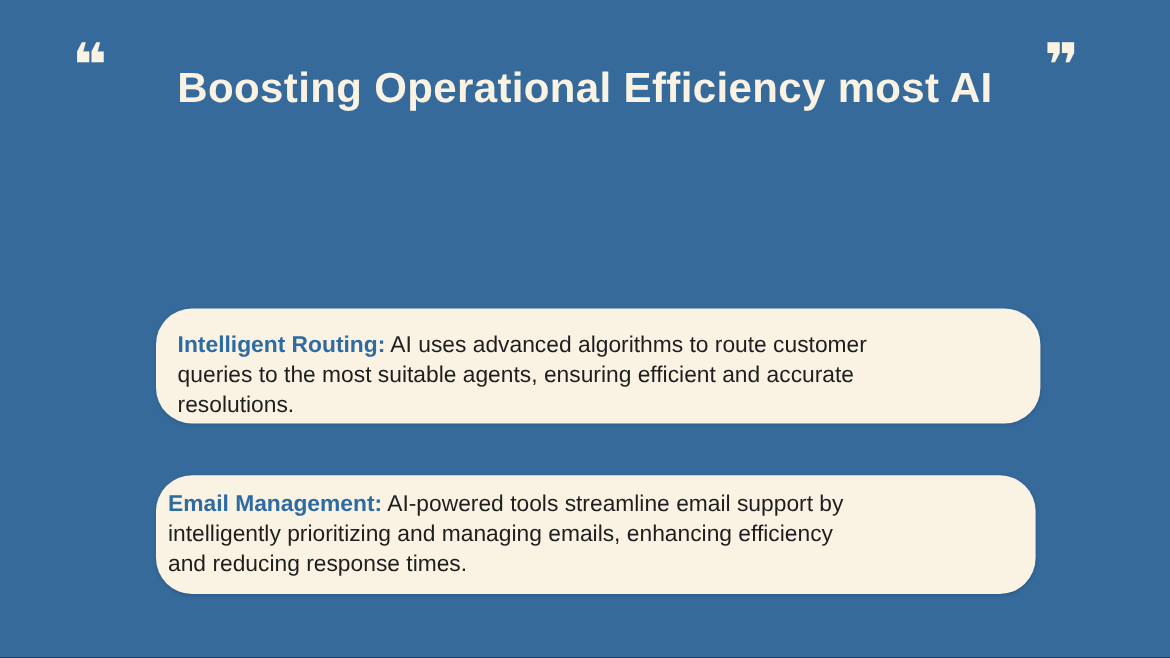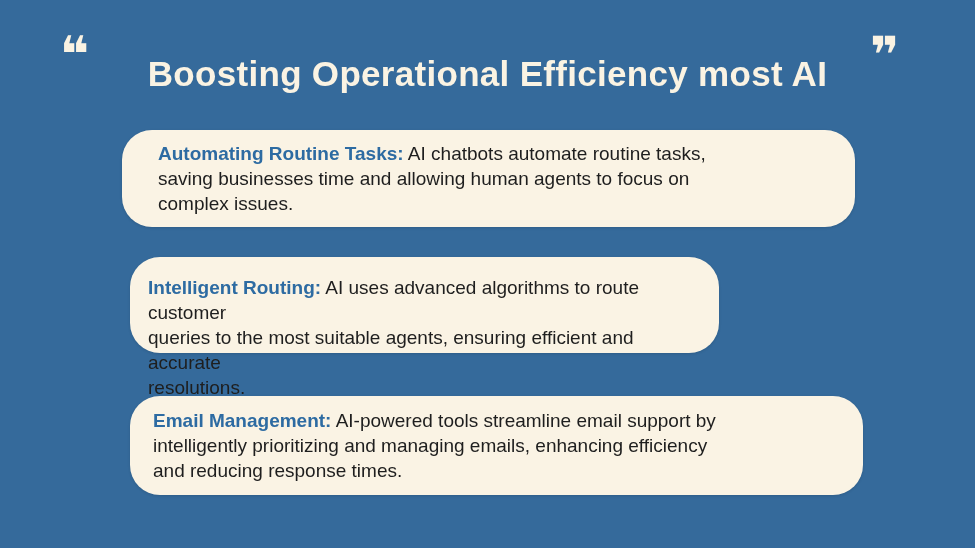--- a/index.html
+++ b/index.html
@@ -42,39 +42,34 @@
     box-shadow:0 1px 3px rgba(0,0,0,0.12);
   }
   .card .hd{
     font-weight:700;
     color:var(--heading,#2D6BA2);
   }
   .card .bd{
     white-space:pre-line;
   }
   .card1{left:122px;top:130px;width:733px;height:97px;padding:11px 26px 0 36px;}
-  .card2{left:130px;top:257px;width:589px;height:96px;padding:18px 22px 0 18px;}
-  .card3{left:130px;top:396px;width:733px;height:99px;padding:12px 22px 0 23px;}
+  .card2{left:130px;top:257px;width:737px;height:96px;padding:18px 22px 0 18px;}
+  .card3{left:130px;top:396px;width:733px;height:99px;padding:12px 22px 0 10px;}
 </style>
 </head>
 <body>
 
 <div class="slide">
 
   <span class="quote open">❝</span>
 
   <h1 class="slide-title">Boosting Operational Efficiency most AI</h1>
 
   <span class="quote close">❞</span>
 
-  <div class="card card1">
-    <span class="hd">Automating Routine Tasks:</span><span class="bd"> AI chatbots automate routine tasks,
-saving businesses time and allowing human agents to focus on
-complex issues.</span>
-  </div>
 
   <div class="card card2">
     <span class="hd">Intelligent Routing:</span><span class="bd"> AI uses advanced algorithms to route customer
 queries to the most suitable agents, ensuring efficient and accurate
 resolutions.</span>
   </div>
 
   <div class="card card3">
     <span class="hd">Email Management:</span><span class="bd"> AI-powered tools streamline email support by
 intelligently prioritizing and managing emails, enhancing efficiency

